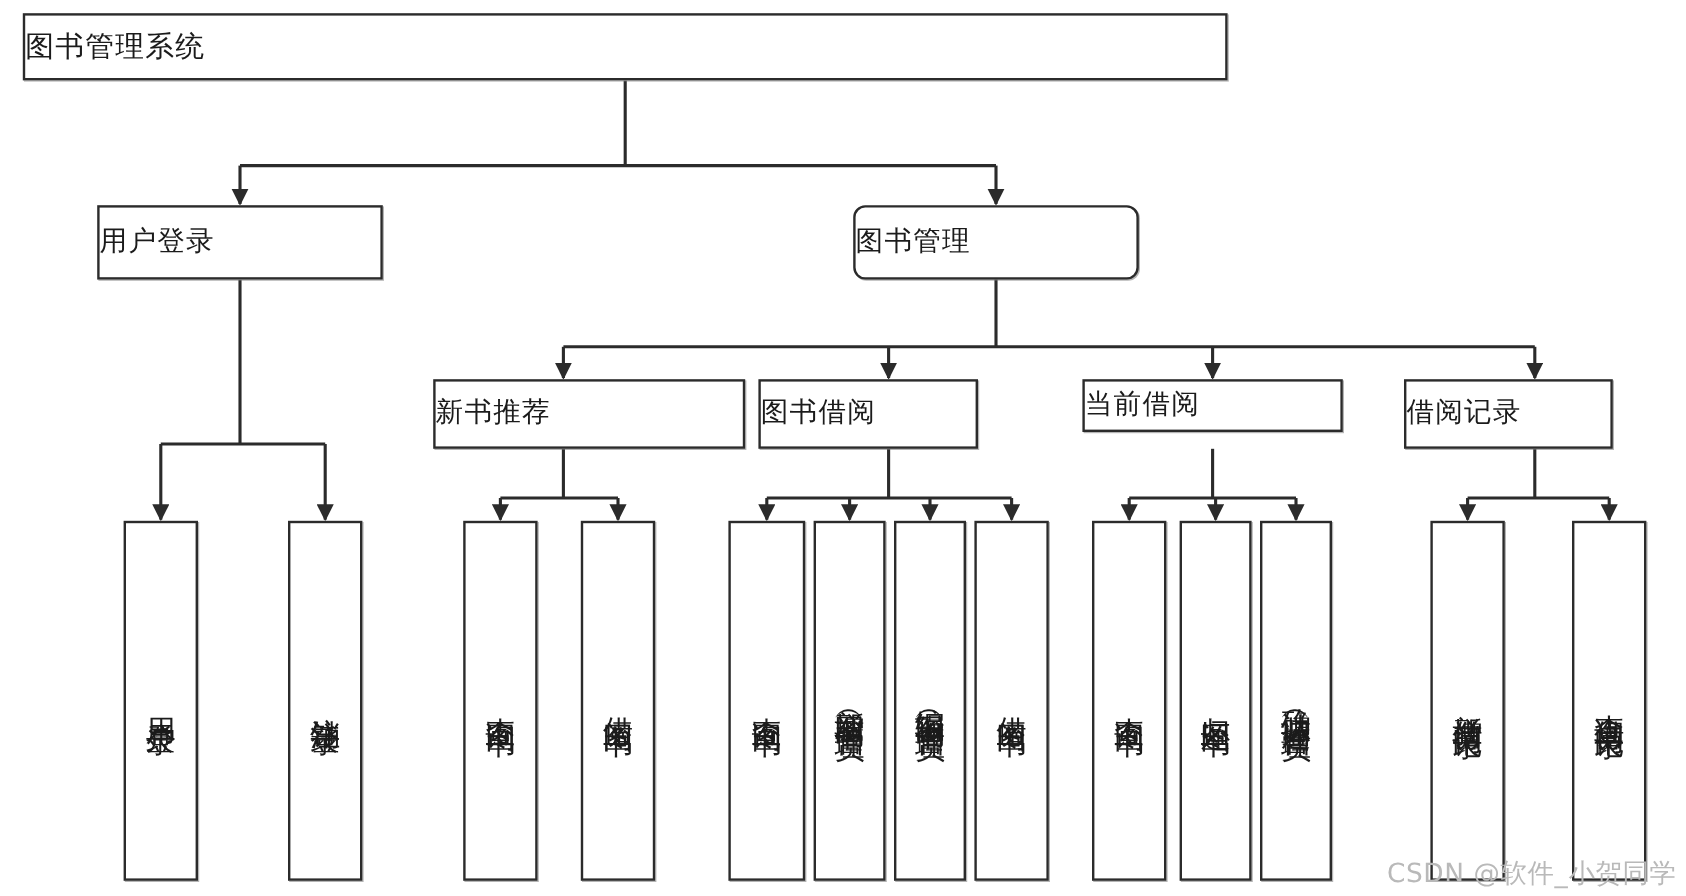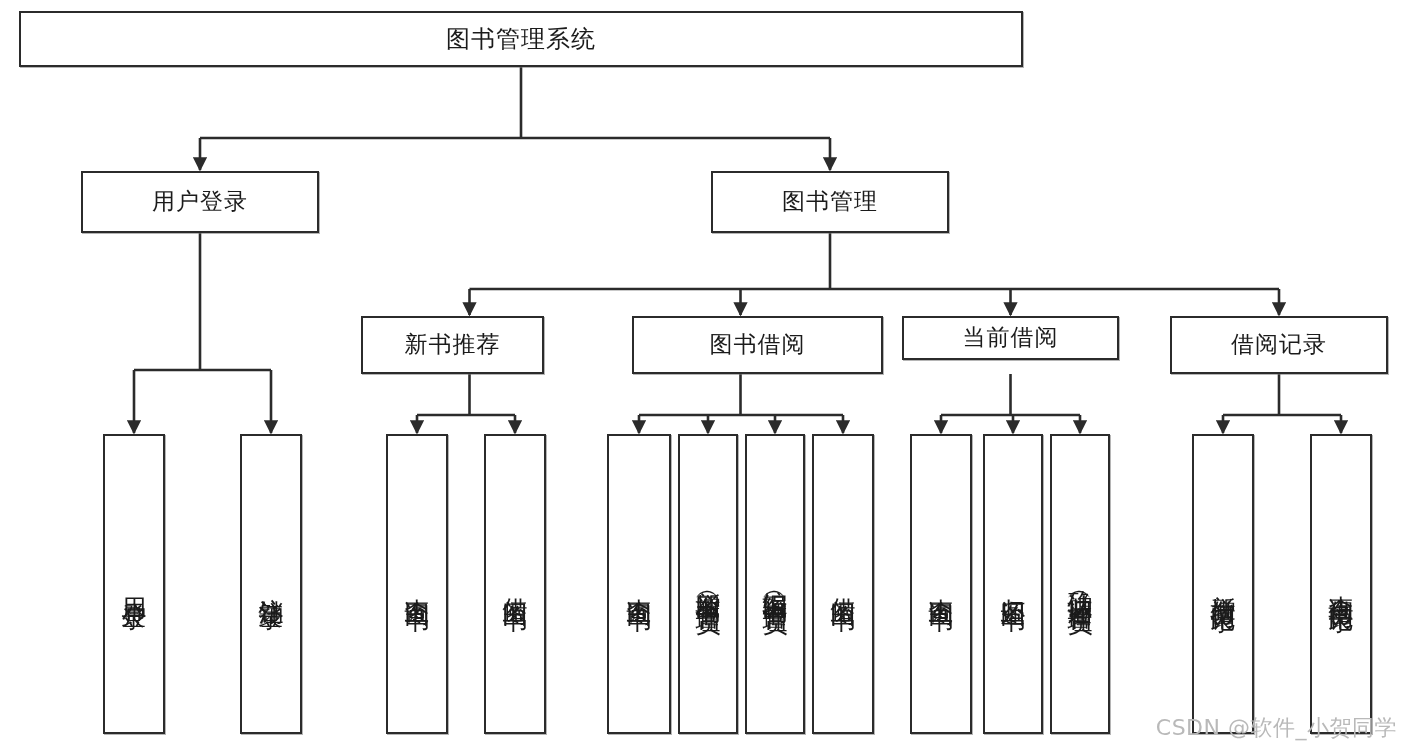--- a/index.html
+++ b/index.html
@@ -27,21 +27,20 @@
     pointer-events: none;
   }
   .node {
     position: absolute;
     box-sizing: border-box;
     background: #ffffff;
     border: 2px solid #2b2b2b;
     box-shadow: 1px 1px 0 0 rgba(120,120,120,0.55);
     display: flex;
     align-items: center;
-    justify-content: center;
     color: #1b1b1b;
     z-index: 2;
   }
   .node .label {
     display: block;
     text-align: center;
     line-height: 1.18;
     white-space: nowrap;
   }
   
@@ -127,33 +126,33 @@
       </g>
   </svg>
 
   <div id="nodes-layer">
       <div class="node h root" style="left: 19px; top: 11px; width: 1004px; height: 56px;">
         <span class="label">图书管理系统</span>
       </div>
       <div class="node h" style="left: 81px; top: 171px; width: 238px; height: 62px;">
         <span class="label">用户登录</span>
       </div>
-      <div class="node h" style="left: 711px; top: 171px; width: 238px; height: 62px;">
+      <div class="node h" style="left: 711px; top: 171px; width: 238px; height: 62px; border-radius: 10px;">
         <span class="label">图书管理</span>
       </div>
-      <div class="node h" style="left: 361px; top: 316px; width: 183px; height: 58px;">
+      <div class="node h" style="left: 361px; top: 316px; width: 260px; height: 58px;">
         <span class="label">新书推荐</span>
       </div>
-      <div class="node h" style="left: 632px; top: 316px; width: 251px; height: 58px;">
+      <div class="node h" style="left: 632px; top: 316px; width: 183px; height: 58px;">
         <span class="label">图书借阅</span>
       </div>
       <div class="node h" style="left: 902px; top: 316px; width: 217px; height: 44px;">
         <span class="label">当前借阅</span>
       </div>
-      <div class="node h" style="left: 1170px; top: 316px; width: 218px; height: 58px;">
+      <div class="node h" style="left: 1170px; top: 316px; width: 174px; height: 58px;">
         <span class="label">借阅记录</span>
       </div>
       <div class="node v" style="left: 103px; top: 434px; width: 62px; height: 300px;">
         <span class="label">用户登录</span>
       </div>
       <div class="node v" style="left: 240px; top: 434px; width: 62px; height: 300px;">
         <span class="label">注销登录</span>
       </div>
       <div class="node v" style="left: 386px; top: 434px; width: 62px; height: 300px;">
         <span class="label">查询图书</span>

